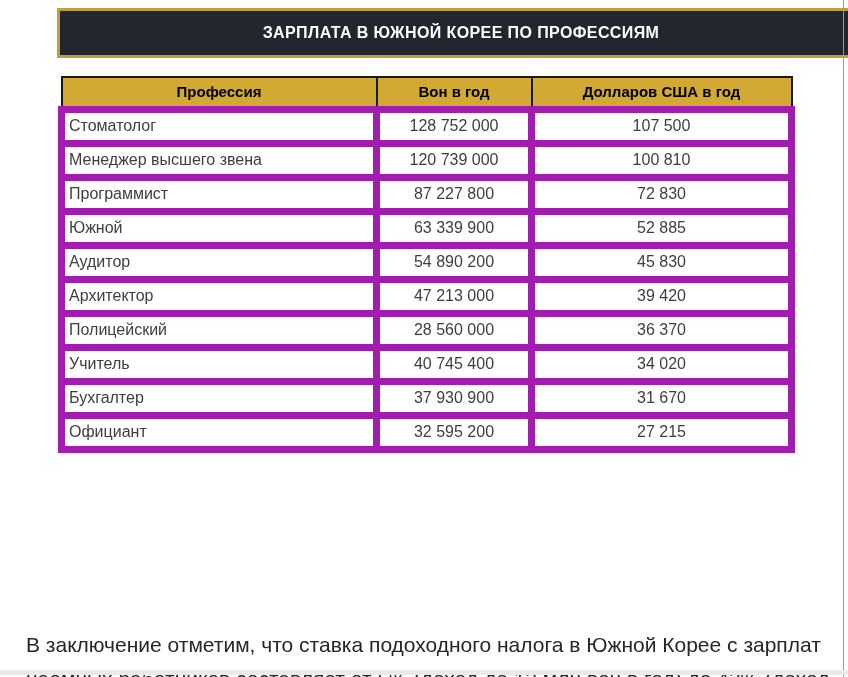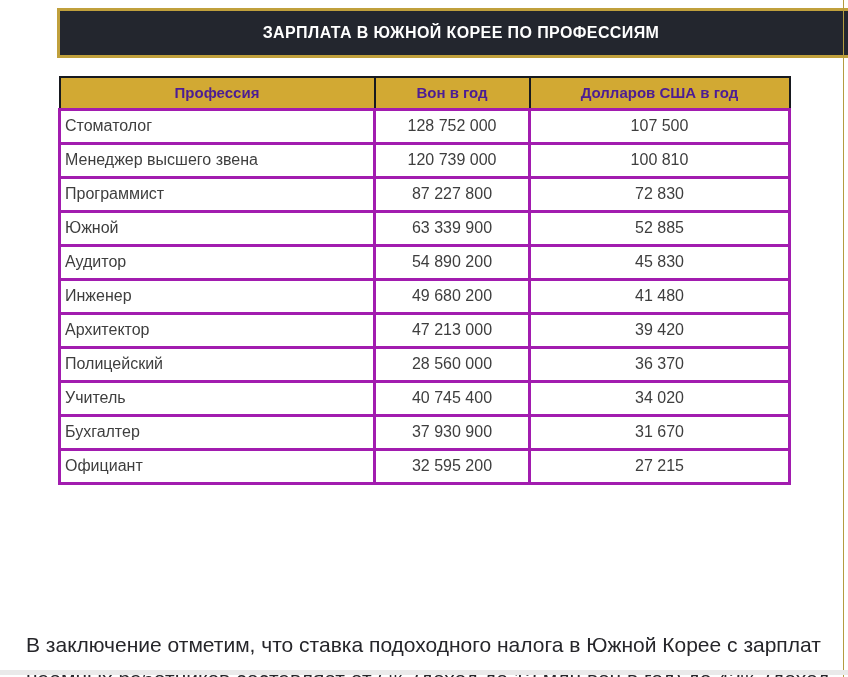--- a/index.html
+++ b/index.html
@@ -34,30 +34,30 @@
     width: 730px;
     border-collapse: collapse;
     table-layout: fixed;
   }
   table.salary col.c1 { width: 315px; }
   table.salary col.c2 { width: 155px; }
   table.salary col.c3 { width: 260px; }
 
   table.salary th {
     background: #d2a933;
-    color: #4c1d95;
+    color: #000000;
     font-weight: 700;
     font-size: 15px;
     border: 2px solid #17191f;
     height: 32px;
     text-align: center;
     padding: 0 0;
   }
   table.salary td {
-    border: 3px solid #a21caf;
+    border: 7px solid #a21caf;
     height: 34px;
     font-size: 16px;
     color: #3e3e3e;
     background: #ffffff;
     padding: 0 4px;
     vertical-align: middle;
   }
   td.cell-profession { text-align: left; padding-left: 12px; }
   td.cell-num { text-align: center; }
 
@@ -128,25 +128,20 @@
     <td class="cell-num">63 339 900</td>
     <td class="cell-num">52 885</td>
   </tr>
 
   <tr>
     <td class="cell-profession">Аудитор</td>
     <td class="cell-num">54 890 200</td>
     <td class="cell-num">45 830</td>
   </tr>
 
-  <tr>
-    <td class="cell-profession">Инженер</td>
-    <td class="cell-num">49 680 200</td>
-    <td class="cell-num">41 480</td>
-  </tr>
 
   <tr>
     <td class="cell-profession">Архитектор</td>
     <td class="cell-num">47 213 000</td>
     <td class="cell-num">39 420</td>
   </tr>
 
 
   <tr>
     <td class="cell-profession">Полицейский</td>

